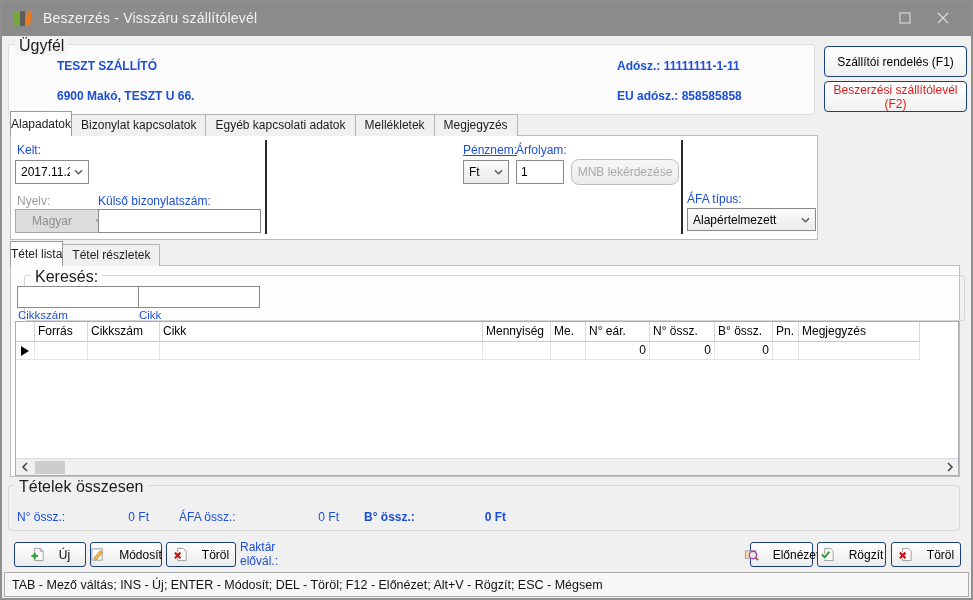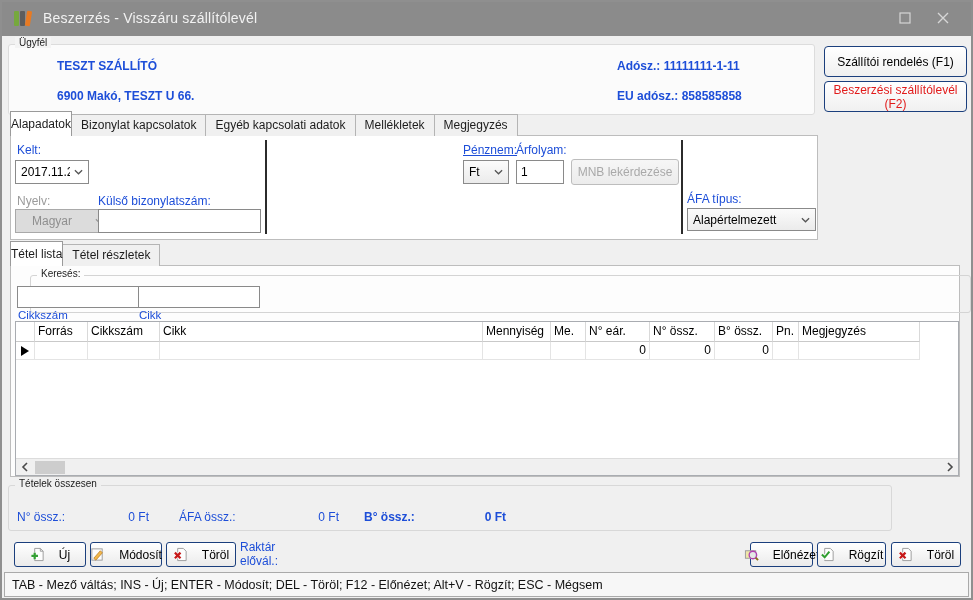--- a/index.html
+++ b/index.html
@@ -20,21 +20,21 @@
   .app-icon i { position:absolute; bottom:1px; width:5px; height:15px; border-radius:1px; }
   .app-icon .b1 { left:0;  background:#76a83d; }
   .app-icon .b2 { left:6px; background:#5d5d5d; }
   .app-icon .b3 { left:12px; background:#e87a22; transform:rotate(9deg); }
   .title-text { margin-left:9px; font-size:14px; letter-spacing:.2px; }
   .win-controls { margin-left:auto; display:flex; align-items:center; gap:22px; margin-right:22px; }
   .win-btn { width:16px; height:16px; display:flex; align-items:center; justify-content:center; cursor:default; }
 
   
   .groupbox { position:absolute; border:1px solid #dcdcdc; border-radius:3px; }
-  .gb-label { position:absolute; top:-8px; left:6px; padding:0 4px; font-size:10px; color:#1c1c1c; background:#f0f0f0; }
+  .gb-label { position:absolute; top:-8px; left:6px; padding:0 4px; font-size:16px; color:#1c1c1c; background:#f0f0f0; }
 
   .maroon { color:#861018; font-weight:bold; font-size:13px; }
 
   
   .action-btn {
     position:absolute; left:822px; width:143px; height:31px;
     border:1px solid #1b3f7d; border-radius:4px;
     background:linear-gradient(#ffffff,#f0f0f0);
     font-size:12px; display:flex; align-items:center; justify-content:center; cursor:default;
     font-family:inherit;
@@ -187,21 +187,21 @@
       <span class="chev">
           <svg width="9" height="6" viewBox="0 0 10 6">
             <path d="M1 1l4 4 4-4" fill="none" stroke="#555" stroke-width="1.4"></path>
           </svg>
         </span>
     </div>
 
     <span class="lbl" style="left:505px; top:7px;">Árfolyam:</span>
     <input class="tinput" style="left: 505px; top: 24px; width: 48px; height: 24px;" value="1">
 
-    <button class="mnb-btn" style="left:560px; top:23px; width:108px; height:26px;">MNB lekérdezése</button>
+    <button class="mnb-btn" style="left:560px; top:23px; width:108px; height:26px;border-radius:8px;">MNB lekérdezése</button>
 
     <div class="vdivider" style="left:670px; top:4px; height:94px;"></div>
 
     <span class="lbl" style="left:676px; top:56px;">ÁFA típus:</span>
     <div class="combo" style="left:676px; top:72px; width:129px; height:23px;">
       <span class="ctext">Alapértelmezett</span>
       <span class="chev">
           <svg width="9" height="6" viewBox="0 0 10 6">
             <path d="M1 1l4 4 4-4" fill="none" stroke="#555" stroke-width="1.4"></path>
           </svg>
@@ -209,21 +209,21 @@
     </div>
   </div>
 
   <div class="tabstrip" style="left:8px; top:241px; height:23px;">
     <span class="tab active">Tétel lista</span>
     <span class="tab">Tétel részletek</span>
   </div>
 
   <div class="panel" style="left:8px; top:263px; width:950px; height:212px; background:#fdfdfd;">
 
-    <div class="groupbox" style="left:19px; top:9px; width:941px; height:38px; border-color:#d4d4d4;">
+    <div class="groupbox" style="left:13px; top:9px; width:941px; height:46px; border-color:#d4d4d4;">
       <span class="gb-label" style="background:#fdfdfd;">Keresés:</span>
     </div>
     <input class="tinput" style="left: 6px; top: 20px; width: 122px; height: 22px;" value="">
     <input class="tinput" style="left: 127px; top: 20px; width: 122px; height: 22px;" value="">
     <span class="lbl" style="left:7px; top:43px; font-size:11.5px;">Cikkszám</span>
     <span class="lbl" style="left:128px; top:43px; font-size:11.5px;">Cikk</span>
   </div>
 
   <div class="grid">
     <div class="grid-row grid-head">
@@ -264,21 +264,21 @@
       <span class="hs-thumb"></span>
       <span class="hs-spacer"></span>
       <span class="hs-arrow">
         <svg width="8" height="10" viewBox="0 0 8 10">
             <path d="M2 1 L6 5 L2 9" fill="none" stroke="#4a4a4a" stroke-width="1.6"></path>
           </svg>
       </span>
     </div>
   </div>
 
-  <div class="groupbox" style="left:6px; top:483px; width:884px; height:46px; border-color:#d8d8d8;">
+  <div class="groupbox" style="left:6px; top:483px; width:952px; height:46px; border-color:#d8d8d8;">
     <span class="gb-label">Tételek összesen</span>
     <span class="lbl" style="left:8px; top:24px;">N° össz.:</span>
     <span class="lbl" style="left:85px; top:24px; width:55px; text-align:right;">0 Ft</span>
     <span class="lbl" style="left:170px; top:24px;">ÁFA össz.:</span>
     <span class="lbl" style="left:278px; top:24px; width:52px; text-align:right;">0 Ft</span>
     <span class="lbl" style="left:355px; top:24px; font-weight:bold;">B° össz.:</span>
     <span class="lbl" style="left:442px; top:24px; width:55px; text-align:right; font-weight:bold;">0 Ft</span>
   </div>
 
   <button class="btn" style="left:12px; top:540px; width:72px;">

